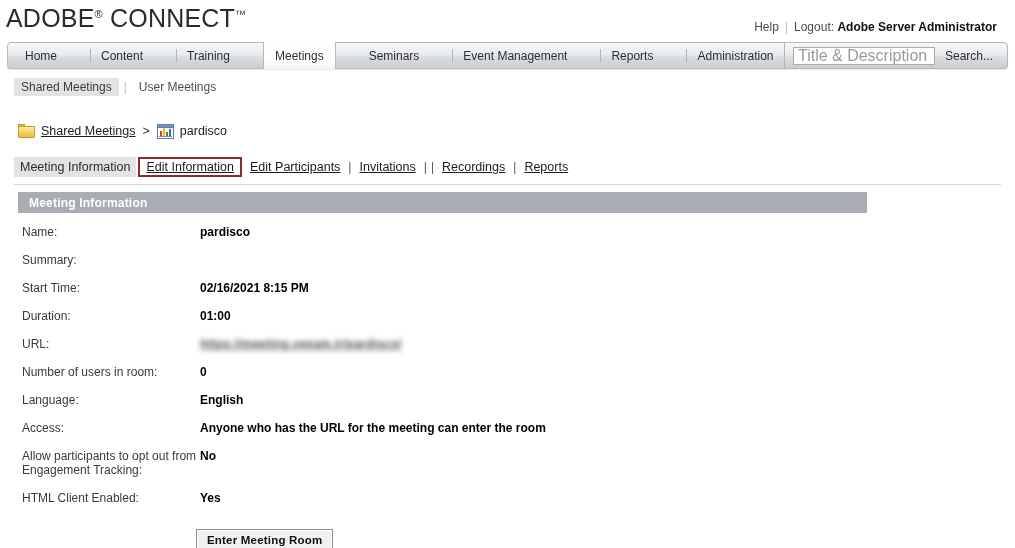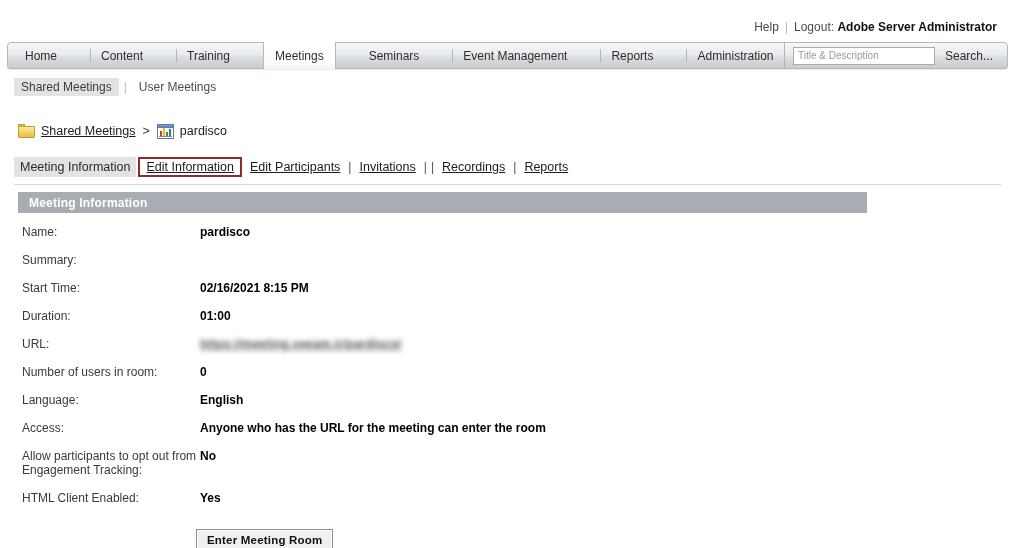--- a/index.html
+++ b/index.html
@@ -122,21 +122,21 @@
     align-items: center;
     padding-left: 8px;
     border-left: 1px solid #b0b4b8;
   }
   .search-input {
     width: 142px;
     height: 18px;
     border: 1px solid #a9adb1;
     background: #ffffff;
     font-family: "Liberation Sans", sans-serif;
-    font-size: 10px;
+    font-size: 16px;
     color: #333;
     padding: 0 4px;
     box-sizing: border-box;
     outline: none;
   }
   .search-input::placeholder {
     color: #9a9a9a;
   }
   .search-label {
     font-size: 12px;
@@ -357,20 +357,24 @@
     box-shadow: inset 0 0 0 1px #ffffff;
     padding: 4px 10px;
     cursor: pointer;
     letter-spacing: 0.2px;
   }
 </style>
 </head>
 <body>
 
 <div class="brand-header">
+  <div class="brand-logo">
+    <span>ADOBE</span><span class="reg">®</span>
+    <span>CONNECT</span><span class="tm">™</span>
+  </div>
 
   <div class="user-bar">
     <a href="#">Help</a><span class="sep">|</span><a href="#">Logout:</a>
     <span class="username">Adobe Server Administrator</span>
   </div>
 </div>
 
 <div class="navbar">
   <div class="nav-tabs">
     <div class="nav-tab">Home</div>

